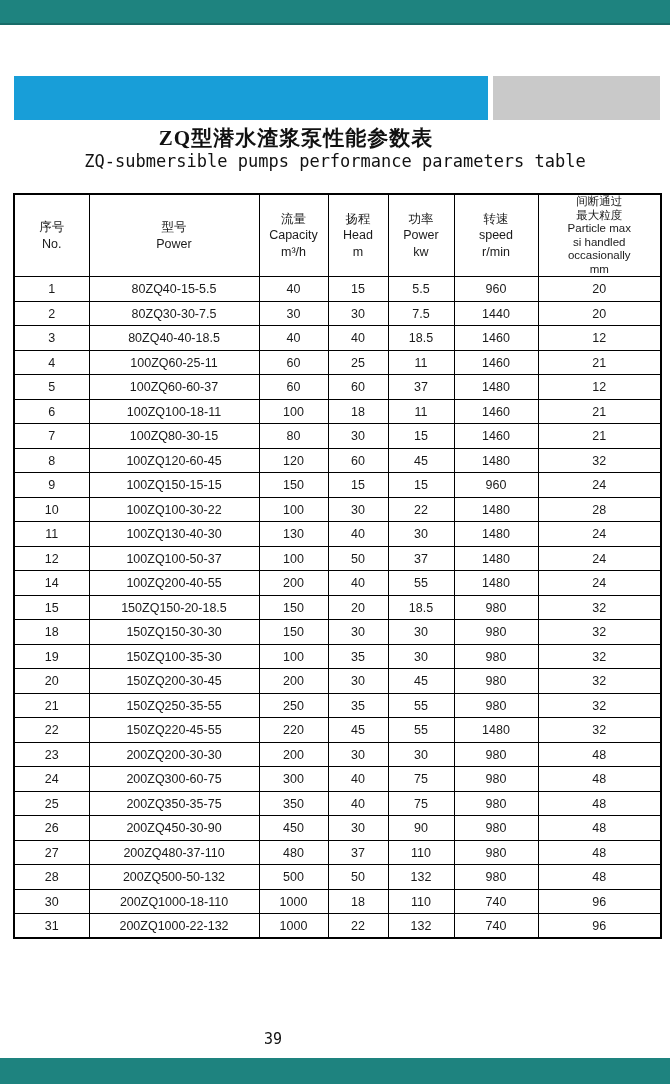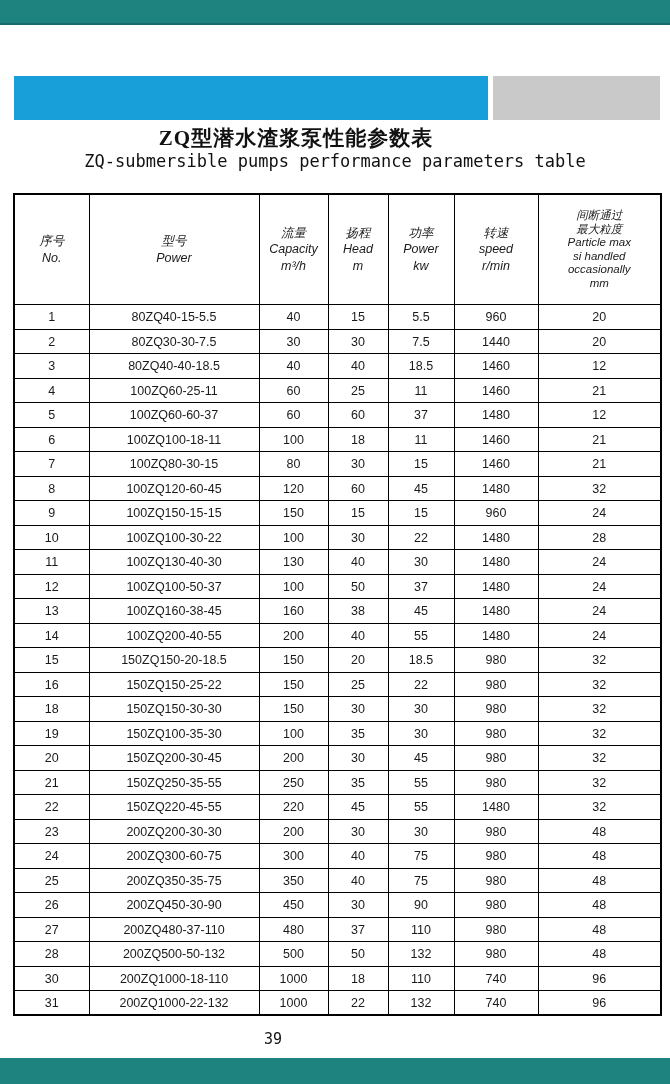--- a/index.html
+++ b/index.html
@@ -80,22 +80,21 @@
     vertical-align: middle;
     font-weight: 400;
     color: #1a1a1a;
     overflow: hidden;
   }
 
   .params-table thead tr { height: 74px; }
   .params-table th {
     font-size: 12.5px;
     line-height: 1.32;
-    padding: 14px 1px;
-    font-style: italic;
+    padding: 0 1px;
   }
   .params-table th.small-head {
     font-size: 11.5px;
     line-height: 1.18;
   }
 
   .params-table tbody tr { height: 24.5px; }
   .params-table td {
     font-size: 12.5px;
     padding: 0 2px;
@@ -284,52 +283,34 @@
         <tr>
           <td>12</td>
           <td>100ZQ100-50-37</td>
           <td>100</td>
           <td>50</td>
           <td>37</td>
           <td>1480</td>
           <td>24</td>
         </tr>
         <tr>
-          <td>13</td>
-          <td>100ZQ160-38-45</td>
-          <td>160</td>
-          <td>38</td>
-          <td>45</td>
-          <td>1480</td>
-          <td>24</td>
-        </tr>
-        <tr>
           <td>14</td>
           <td>100ZQ200-40-55</td>
           <td>200</td>
           <td>40</td>
           <td>55</td>
           <td>1480</td>
           <td>24</td>
         </tr>
         <tr>
           <td>15</td>
           <td>150ZQ150-20-18.5</td>
           <td>150</td>
           <td>20</td>
           <td>18.5</td>
-          <td>980</td>
-          <td>32</td>
-        </tr>
-        <tr>
-          <td>16</td>
-          <td>150ZQ150-25-22</td>
-          <td>150</td>
-          <td>25</td>
-          <td>22</td>
           <td>980</td>
           <td>32</td>
         </tr>
         <tr>
           <td>18</td>
           <td>150ZQ150-30-30</td>
           <td>150</td>
           <td>30</td>
           <td>30</td>
           <td>980</td>

